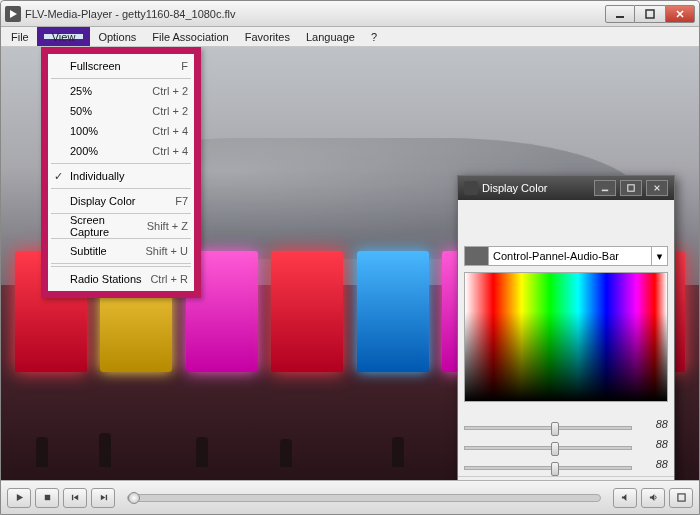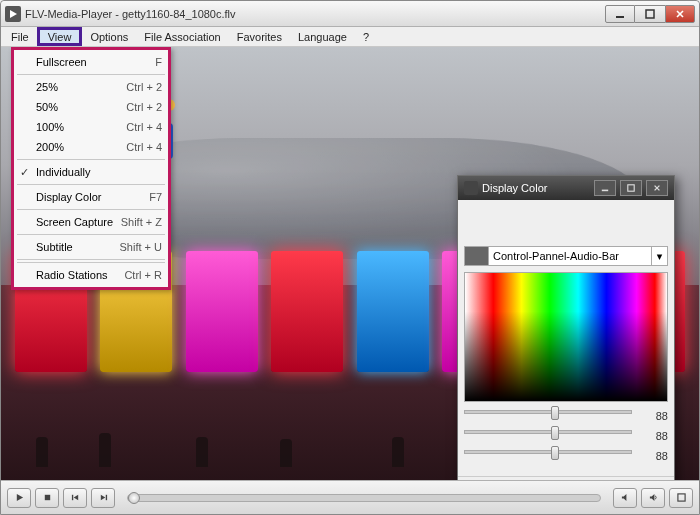--- a/index.html
+++ b/index.html
@@ -13,62 +13,62 @@
 .titlebar .title { flex: 1; color: #333; }
 .win-btns { display: flex; gap: 0; }
 .win-btn { width: 30px; height: 18px; border: 1px solid #888; background: linear-gradient(#f4f4f4,#d8d8d8); display: flex; align-items: center; justify-content: center; cursor: pointer; }
 .win-btn.min { border-radius: 2px 0 0 2px; }
 .win-btn.max { border-left: none; border-right: none; }
 .win-btn.close { background: linear-gradient(#e07a6a,#c0392b); border-radius: 0 2px 2px 0; }
 .win-btn svg { width: 10px; height: 10px; }
 
 .menubar { height: 20px; background: #efefef; border-bottom: 1px solid #c8c8c8; display: flex; align-items: stretch; padding: 0 2px; }
 .menubar .item { padding: 0 8px; display: flex; align-items: center; cursor: pointer; color: #222; }
-.menubar .item.active { background: #d6e5f5; border: 3px solid #4c1d95; }
+.menubar .item.active { background: #d6e5f5; border: 7px solid #4c1d95; }
 
 .video-area { flex: 1; background: #000; position: relative; overflow: hidden; }
 .scene { position: absolute; inset: 0; }
 .sky { position: absolute; top: 0; left: 0; right: 0; height: 55%; background: linear-gradient(180deg,#bfc3c8 0%, #a8a8ad 50%, #6f6c74 100%); }
 .canopy { position: absolute; top: 18%; left: 6%; right: 8%; height: 32%; background: radial-gradient(ellipse at 30% 30%, rgba(255,255,255,.3), transparent 60%), linear-gradient(#8a8c92,#6a6c75); border-radius: 50% / 80%; transform: perspective(500px) rotateX(30deg); opacity: .85; }
 .floor { position: absolute; bottom: 0; left: 0; right: 0; height: 45%; background: linear-gradient(180deg,#59313a 0%, #402028 50%, #271318 100%); }
 .neon { position: absolute; bottom: 25%; left: 0; right: 0; height: 28%; display: flex; gap: 2%; padding: 0 2%; }
 .sign { flex: 1; border-radius: 3px; filter: blur(.6px); }
 .sign.red { background: linear-gradient(#ff3a4a,#b00020); box-shadow: 0 0 18px #ff3a4a; }
 .sign.yellow { background: linear-gradient(#ffd24a,#b58a00); box-shadow: 0 0 14px #ffd24a; }
 .sign.pink { background: linear-gradient(#ff5bd6,#c400a3); box-shadow: 0 0 16px #ff5bd6; }
 .sign.blue { background: linear-gradient(#4ab8ff,#0058b0); box-shadow: 0 0 14px #4ab8ff; }
 .cowboy { position: absolute; top: 12%; left: 20%; width: 40px; height: 90px; }
 .cowboy .hat { position: absolute; top: 0; left: 6px; width: 28px; height: 12px; background: #ffc14a; border-radius: 6px; }
 .cowboy .head { position: absolute; top: 10px; left: 12px; width: 16px; height: 16px; background: #ffd9a0; border-radius: 50%; }
 .cowboy .body { position: absolute; top: 24px; left: 8px; width: 24px; height: 36px; background: #2a5cd0; border-radius: 4px; }
 .cowboy .legs { position: absolute; top: 58px; left: 10px; width: 20px; height: 30px; background: #1a3a90; border-radius: 3px; }
 .person { position: absolute; bottom: 3%; width: 12px; height: 30px; background: #1a1012; border-radius: 4px 4px 0 0; opacity: .85; }
 .p1 { left: 5%; } .p2 { left: 14%; height: 34px; } .p3 { left: 28%; } .p4 { left: 40%; height: 28px; } .p5 { left: 56%; } .p6 { left: 70%; height: 32px; } .p7 { left: 84%; }
 
-.dropmenu { position: absolute; top: 0; left: 10px; width: 160px; background: #f7f7f7; border: 3px solid #be185d; box-shadow: 2px 2px 5px rgba(0,0,0,.3); padding: 2px; }
+.dropmenu { position: absolute; top: 0; left: 40px; width: 160px; background: #f7f7f7; border: 7px solid #be185d; box-shadow: 2px 2px 5px rgba(0,0,0,.3); padding: 2px; }
 .dropmenu .row { display: flex; align-items: center; height: 20px; padding: 0 4px 0 20px; position: relative; cursor: pointer; }
 .dropmenu .row .check { position: absolute; left: 4px; color: #333; }
 .dropmenu .row .lbl { flex: 1; }
 .dropmenu .row .sc { color: #555; }
 .dropmenu hr { border: none; border-top: 1px solid #c8c8c8; margin: 2px 1px; }
 
 .dialog { position: absolute; top: 128px; right: 24px; width: 218px; background: #efefef; border: 1px solid #707070; box-shadow: 3px 3px 10px rgba(0,0,0,.5); }
 .dialog .dtitle { height: 24px; background: linear-gradient(#5a5a5a,#2f2f2f); color: #fff; display: flex; align-items: center; padding: 0 6px; }
 .dialog .dtitle .txt { flex: 1; }
 .dialog .dicon { width: 14px; height: 14px; background: #444; border-radius: 2px; margin-right: 4px; }
 .dialog .dbtns { display: flex; gap: 4px; }
 .dialog .dbtn { width: 22px; height: 16px; background: #555; border: 1px solid #888; display: flex; align-items: center; justify-content: center; cursor: pointer; }
 .dialog .dbtn svg { width: 8px; height: 8px; }
 .dialog .body { padding: 6px; margin-top: 40px; }
 .dialog .combo { display: flex; height: 20px; border: 1px solid #aaa; background: #fff; margin-bottom: 6px; }
 .dialog .swatch { width: 24px; background: #666; border-right: 1px solid #aaa; }
 .dialog .combo .val { flex: 1; padding: 0 4px; display: flex; align-items: center; }
 .dialog .combo .arrow { width: 16px; display: flex; align-items: center; justify-content: center; border-left: 1px solid #aaa; }
 .picker { width: 100%; height: 130px; border: 1px solid #aaa; background: linear-gradient(to bottom, rgba(0,0,0,0) 0%, rgba(0,0,0,0) 30%, #000 100%), linear-gradient(to right, #fff 0%, red 14%, yellow 28%, lime 42%, cyan 56%, blue 70%, magenta 85%, red 94%, #fff 100%); margin-bottom: 8px; }
-.sliders .srow { display: flex; align-items: flex-start; height: 20px; gap: 18px; }
+.sliders .srow { display: flex; align-items: flex-end; height: 20px; gap: 18px; font-style: italic; }
 .sliders .track { flex: 1; height: 4px; background: #ccc; border: 1px solid #aaa; position: relative; }
 .sliders .thumb { position: absolute; top: -5px; width: 8px; height: 14px; background: linear-gradient(#f4f4f4,#ccc); border: 1px solid #888; border-radius: 2px; }
 .sliders .num { width: 18px; text-align: right; color: #333; }
 .dialog .foot { display: flex; align-items: center; gap: 8px; padding: 6px; border-top: 1px solid #ccc; }
 .dialog .foot .ok { width: 70px; height: 32px; border: 1px solid #888; background: linear-gradient(#f8f8f8,#dcdcdc); border-radius: 3px; cursor: pointer; margin: 0 auto; }
 .dialog .foot .lock { display: flex; align-items: center; gap: 4px; }
 .dialog .foot input[type=checkbox] { width: 12px; height: 12px; }
 
 .controls { height: 34px; background: linear-gradient(#f4f4f4,#d8d8d8); border-top: 1px solid #b0b0b0; display: flex; align-items: center; padding: 0 6px; gap: 4px; position: relative; }
 .cbtn { width: 24px; height: 20px; border: 1px solid #999; background: linear-gradient(#f8f8f8,#dadada); border-radius: 3px; display: flex; align-items: center; justify-content: center; cursor: pointer; }

